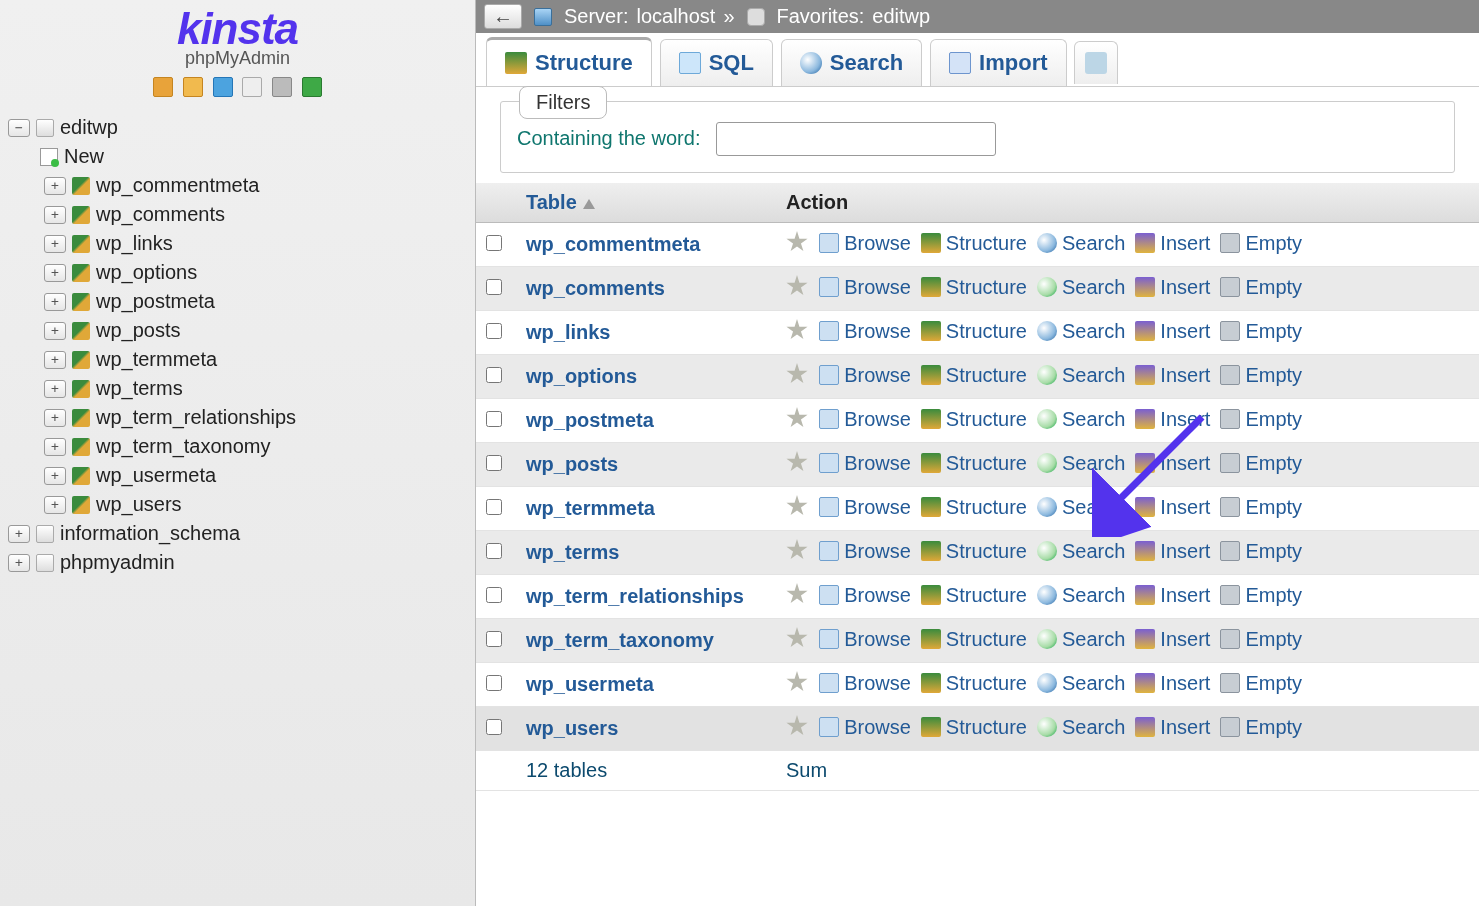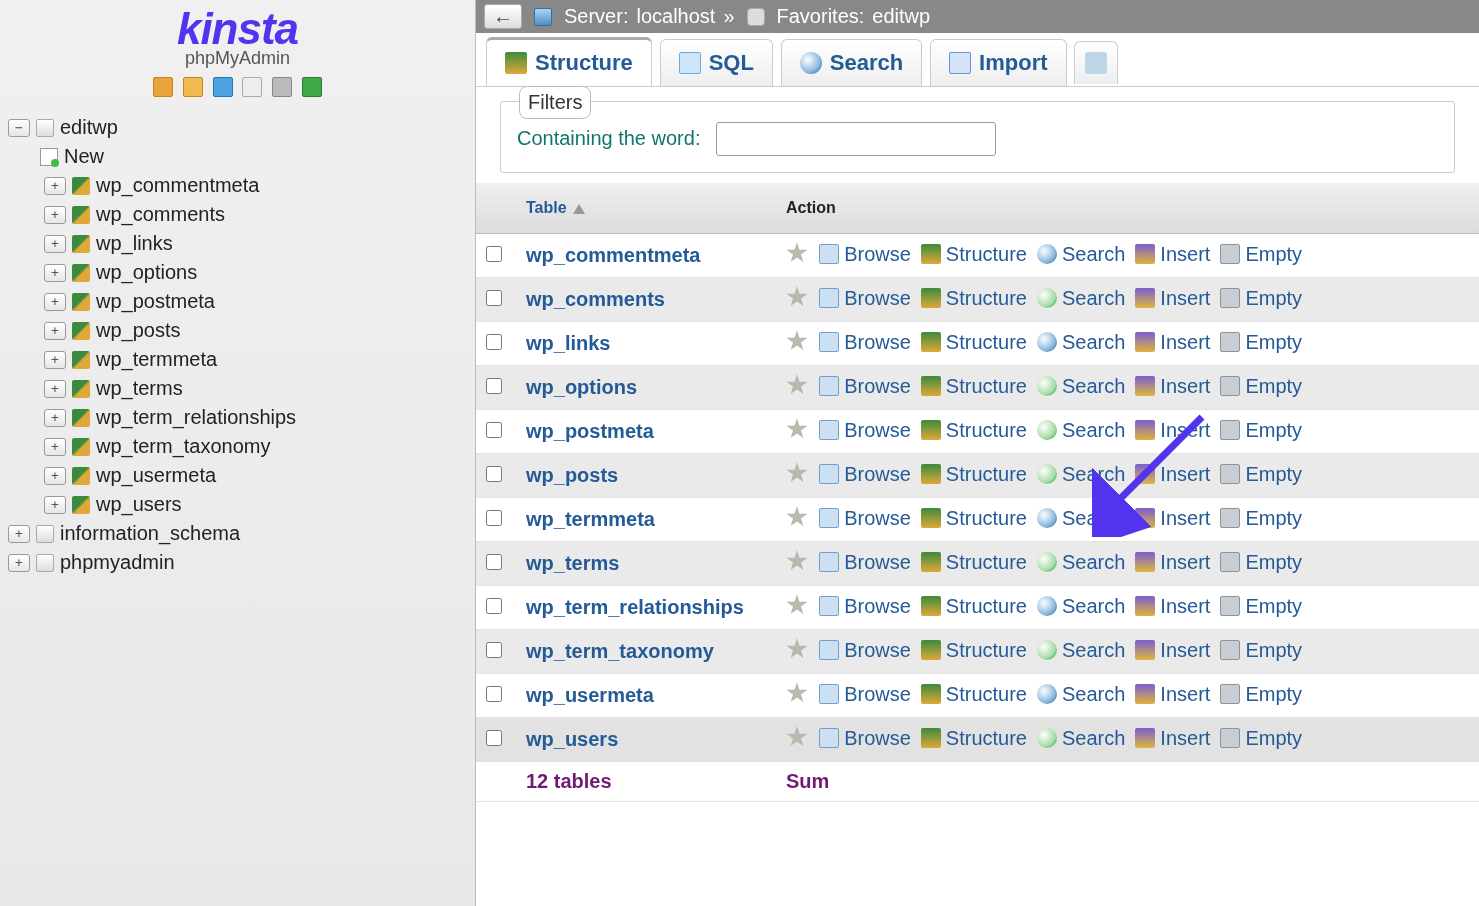--- a/index.html
+++ b/index.html
@@ -42,43 +42,43 @@
 .tab .ti{width:22px;height:22px;display:inline-block;}
 .ti-struct{background:linear-gradient(#3a8b3d,#e0a838);border-radius:2px;}
 .ti-sql{background:#cde6fa;border:1px solid #6da9d9;border-radius:2px;}
 .ti-search{background:radial-gradient(circle at 35% 35%,#fff,#8bb8de 60%,#4f87bb 80%);border-radius:50%;}
 .ti-query{background:#eee;border:1px solid #bbb;border-radius:2px;}
 .ti-exp{background:#d4f1d7;border:1px solid #5fae62;border-radius:2px;}
 .ti-imp{background:#d4e3f7;border:1px solid #6d95ce;border-radius:2px;}
 .ti-wrench{background:#bcd6e6;border-radius:3px;}
 
 .filters { margin:14px 24px 10px; border:1px solid #ccc; border-radius:3px; padding:20px 16px 16px; position:relative; }
-.filters-legend { position:absolute; top:-16px; left:18px; background:#fff; border:1px solid #bbb; border-radius:8px; padding:4px 8px; font-size:20px; }
+.filters-legend { position:absolute; top:-16px; left:18px; background:#fff; border:1px solid #bbb; border-radius:8px; padding:4px 16px; font-size:20px; }
 .filters label{font-size:20px;color:#0f766e;margin-right:12px;}
 .filters input{height:34px;width:280px;border:1px solid #999;border-radius:3px;padding:0 6px;font-size:18px;}
 
 .tbl { width: calc(100% - 0px); border-collapse: collapse; }
-.tbl th { background:linear-gradient(#efefef,#dcdcdc); text-align:left; padding:16px 10px; font-size:16px; color:#235a97; border-bottom:1px solid #bbb; }
+.tbl th { background:linear-gradient(#efefef,#dcdcdc); text-align:left; padding:8px 10px; font-size:20px; color:#235a97; border-bottom:1px solid #bbb; }
 .tbl th.action-h{color:#222;}
 .tbl td { padding:8px 10px; font-size:20px; border-bottom:1px solid #e3e3e3; vertical-align:middle;}
 .tbl tr:nth-child(even) td{background:#eaeaea;}
 .tbl tr.hover td{background:#e2e2e2;}
 .chk{width:16px;height:16px;}
 .tname{color:#235a97;font-weight:700;}
 .star{width:22px;height:22px;display:inline-block;clip-path:polygon(50% 0,61% 35%,98% 35%,68% 57%,79% 91%,50% 70%,21% 91%,32% 57%,2% 35%,39% 35%);background:#b8b8ad;}
 .act-link{color:#235a97;display:inline-flex;align-items:center;gap:5px;margin-right:10px;}
 .ai{width:20px;height:20px;display:inline-block;border-radius:2px;}
 .ai-browse{background:#cde0f2;border:1px solid #6f9fce;}
 .ai-struct{background:linear-gradient(#3a8b3d,#e0a838);}
 .ai-search{background:radial-gradient(circle at 35% 35%,#fff,#8bb8de 60%,#4f87bb 80%);border-radius:50%;}
 .ai-search.g{background:radial-gradient(circle at 35% 35%,#fff,#a7dca7 60%,#4fbb6b 80%);}
 .ai-insert{background:linear-gradient(#7a5fd1,#e0b43e);}
 .ai-empty{background:#c7cdd3;border:1px solid #8b949e;}
 .sort-ic{display:inline-block;width:0;height:0;border-left:6px solid transparent;border-right:6px solid transparent;border-bottom:10px solid #999;margin-left:6px;vertical-align:middle;}
-.sumrow td{font-weight:700;color:#701a75;}
+.sumrow td{font-weight:400;color:#0c4a6e;}
 
 
 .arrow-svg{position:absolute;left:616px;top:320px;pointer-events:none;}
 .content-area{position:relative;}
 </style>
 </head>
 <body>
 
 <div class="app">
 

